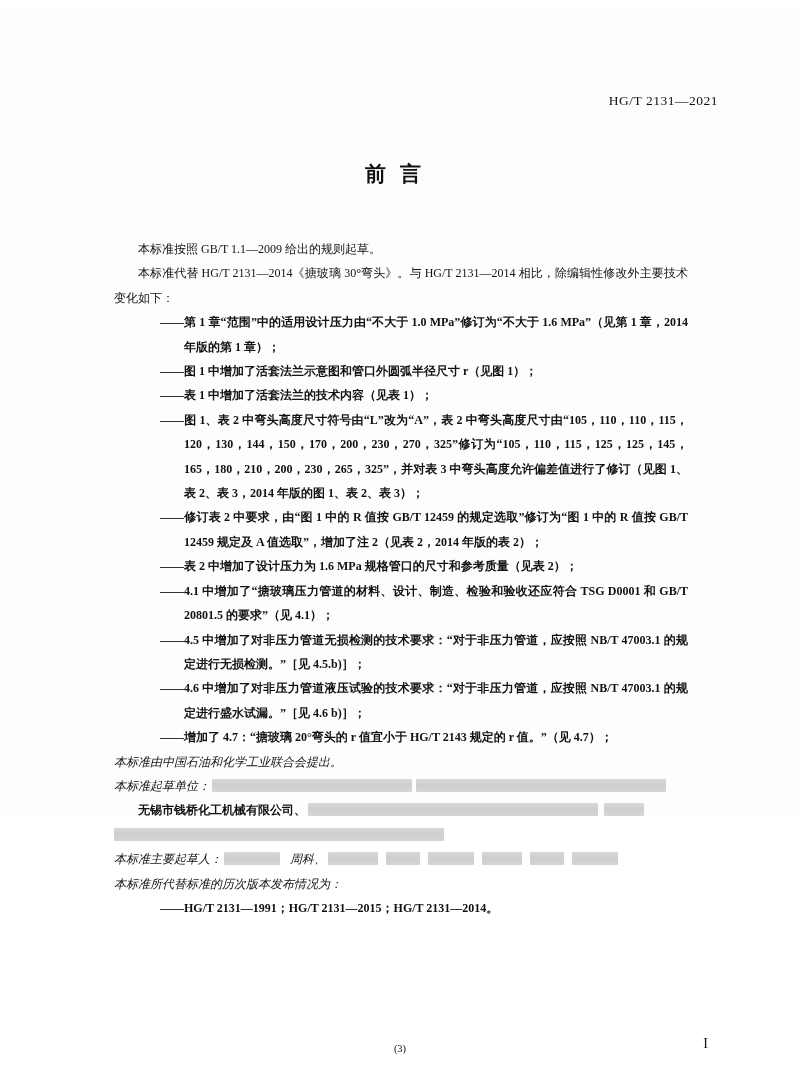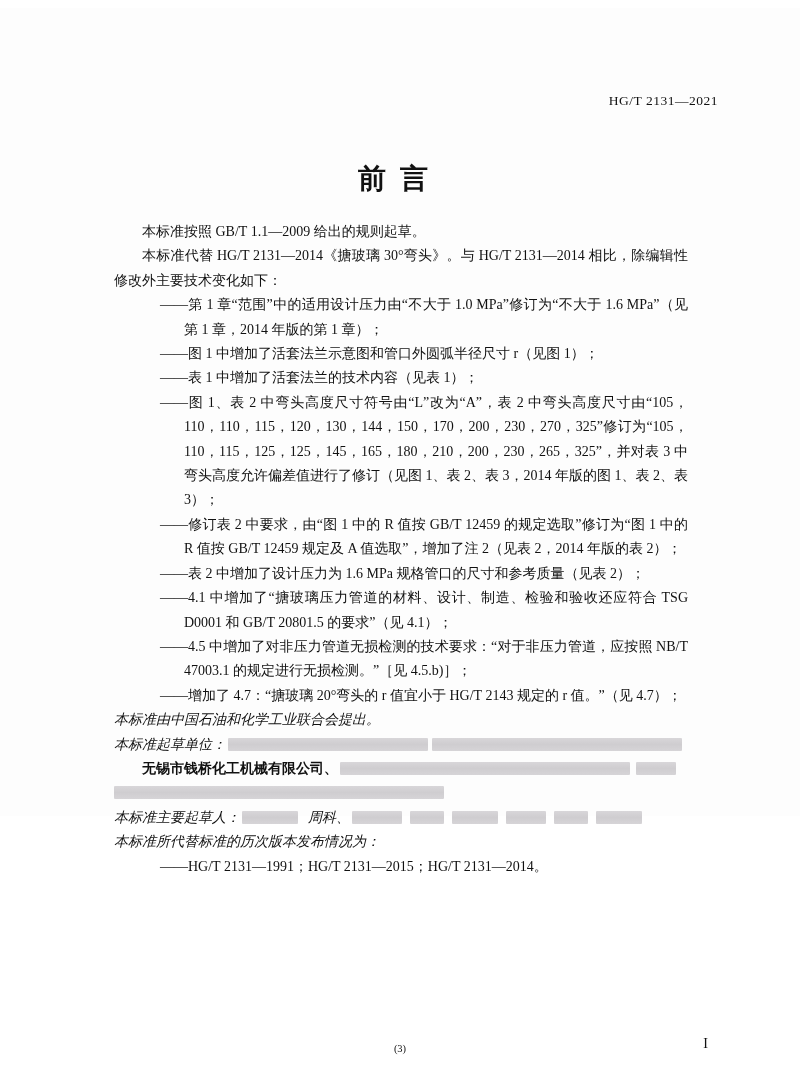--- a/index.html
+++ b/index.html
@@ -31,49 +31,50 @@
     letter-spacing: 0.5px;
     font-family: "Liberation Serif", serif;
     white-space: nowrap;
   }
   .doc-title {
     position: absolute;
     left: 0;
     top: 152px;
     width: 800px;
     text-align: center;
-    font-size: 28px;
+    font-size: 21px;
     font-weight: bold;
     letter-spacing: 14px;
     font-family: "DejaVu Sans", sans-serif;
   }
   .body-block {
     position: absolute;
     left: 114px;
-    top: 212px;
+    top: 229px;
     width: 574px;
-    font-size: 14px;
+    font-size: 12px;
     line-height: 24.4px;
     text-align: justify;
   }
   .p {
     margin: 0;
     text-indent: 2em;
   }
   .p-noindent {
     margin: 0;
     text-indent: 0;
     font-style: italic;
   }
   
   .dash-item {
     margin: 0;
     padding-left: 46px;
     text-indent: -24px;
     margin-left: 24px;
+    font-weight: bold;
   }
   .redacted {
     display: inline-block;
     background: linear-gradient(to bottom, #d8d6d9 0%, #cfcdd0 50%, #d6d4d7 100%);
     color: transparent;
     border-radius: 1px;
     vertical-align: -2px;
     filter: blur(0.6px);
     user-select: none;
   }
@@ -116,20 +117,21 @@
     <p class="p">本标准代替 HG/T 2131—2014《搪玻璃 30°弯头》。与 HG/T 2131—2014 相比，除编辑性修改外主要技术变化如下：</p>
 
     <p class="dash-item">——第 1 章“范围”中的适用设计压力由“不大于 1.0 MPa”修订为“不大于 1.6 MPa”（见第 1 章，2014 年版的第 1 章）；</p>
     <p class="dash-item">——图 1 中增加了活套法兰示意图和管口外圆弧半径尺寸 r（见图 1）；</p>
     <p class="dash-item">——表 1 中增加了活套法兰的技术内容（见表 1）；</p>
     <p class="dash-item">——图 1、表 2 中弯头高度尺寸符号由“L”改为“A”，表 2 中弯头高度尺寸由“105，110，110，115，120，130，144，150，170，200，230，270，325”修订为“105，110，115，125，125，145，165，180，210，200，230，265，325”，并对表 3 中弯头高度允许偏差值进行了修订（见图 1、表 2、表 3，2014 年版的图 1、表 2、表 3）；</p>
     <p class="dash-item">——修订表 2 中要求，由“图 1 中的 R 值按 GB/T 12459 的规定选取”修订为“图 1 中的 R 值按 GB/T 12459 规定及 A 值选取”，增加了注 2（见表 2，2014 年版的表 2）；</p>
     <p class="dash-item">——表 2 中增加了设计压力为 1.6 MPa 规格管口的尺寸和参考质量（见表 2）；</p>
     <p class="dash-item">——4.1 中增加了“搪玻璃压力管道的材料、设计、制造、检验和验收还应符合 TSG D0001 和 GB/T 20801.5 的要求”（见 4.1）；</p>
     <p class="dash-item">——4.5 中增加了对非压力管道无损检测的技术要求：“对于非压力管道，应按照 NB/T 47003.1 的规定进行无损检测。”［见 4.5.b)］；</p>
+    <p class="dash-item">——4.6 中增加了对非压力管道液压试验的技术要求：“对于非压力管道，应按照 NB/T 47003.1 的规定进行盛水试漏。”［见 4.6 b)］；</p>
     <p class="dash-item">——增加了 4.7：“搪玻璃 20°弯头的 r 值宜小于 HG/T 2143 规定的 r 值。”（见 4.7）；</p>
 
     <p class="p-noindent">本标准由中国石油和化学工业联合会提出。</p>
 
     <p class="p-noindent drafter-line"><span>本标准起草单位：</span><span class="redacted" style="width:200px;height:13px;margin-left:2px;"></span><span class="redacted" style="width:250px;height:13px;margin-left:4px;"></span></p>
 
     <p class="p"><span class="org-name">无锡市钱桥化工机械有限公司、</span><span class="redacted" style="width:290px;height:13px;margin-left:2px;"></span><span class="redacted" style="width:40px;height:13px;margin-left:6px;"></span></p>
 
     <p class="p-noindent"><span class="redacted" style="width:330px;height:13px;"></span></p>
 

